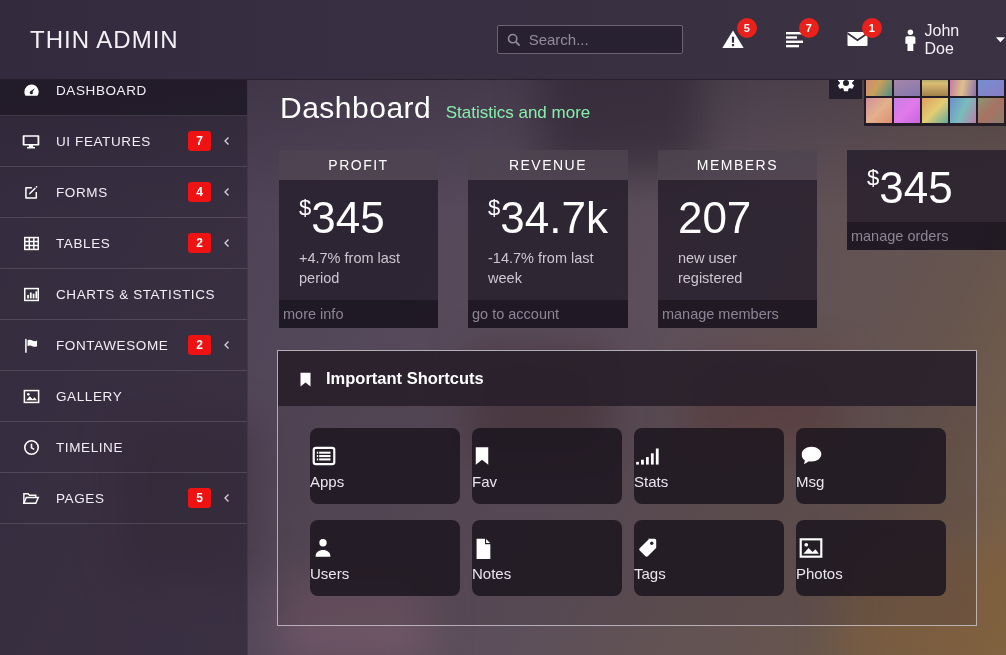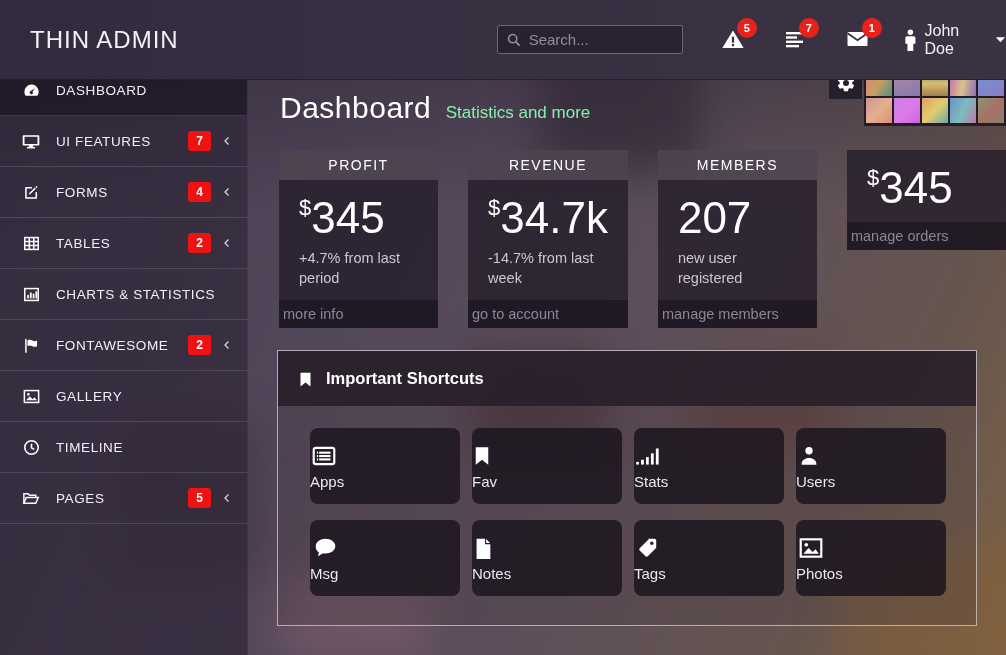--- a/index.html
+++ b/index.html
@@ -389,37 +389,37 @@
               <rect x="6.6" y="15.5" width="2.6" height="4.5"></rect>
               <rect x="11.2" y="13" width="2.6" height="7"></rect>
               <rect x="15.8" y="9.5" width="2.6" height="10.5"></rect>
               <rect x="20.4" y="5" width="2.6" height="15"></rect>
             </g>
           </svg>
         <span class="tlabel">Stats</span>
       </div>
 
       <div class="tile">
+        <svg width="30" height="26" viewBox="0 0 24 24">
+            <path fill="#fff" d="M12.5 3.5c5 0 9 3 9 6.8 0 3.7-4 6.7-9 6.7-.8 0-1.6-.1-2.3-.2l-4.7 2.7.9-3.4a6.3 6.3 0 0 1-2.9-5.8c0-3.8 4-6.8 9-6.8z"></path>
+          </svg>
+        <span class="tlabel">Msg</span>
+      </div>
+
+      <div class="tile">
         <svg width="26" height="26" viewBox="0 0 24 24">
             <g fill="#fff">
               <circle cx="12" cy="7.2" r="3.4"></circle>
               <path d="M5.2 19.5c0-3.4 3-5.6 6.8-5.6s6.8 2.2 6.8 5.6v.5H5.2z"></path>
             </g>
           </svg>
         <span class="tlabel">Users</span>
       </div>
 
       <div class="tile">
-        <svg width="30" height="26" viewBox="0 0 24 24">
-            <path fill="#fff" d="M12.5 3.5c5 0 9 3 9 6.8 0 3.7-4 6.7-9 6.7-.8 0-1.6-.1-2.3-.2l-4.7 2.7.9-3.4a6.3 6.3 0 0 1-2.9-5.8c0-3.8 4-6.8 9-6.8z"></path>
-          </svg>
-        <span class="tlabel">Msg</span>
-      </div>
-
-      <div class="tile">
         <svg width="22" height="26" viewBox="0 0 24 24">
             <g fill="#fff">
               <path d="M5 2h9.2v6H20v16H5z"></path>
               <path d="M15.4 2.3L19.7 6.6h-4.3z"></path>
             </g>
           </svg>
         <span class="tlabel">Notes</span>
       </div>
 
       <div class="tile">

